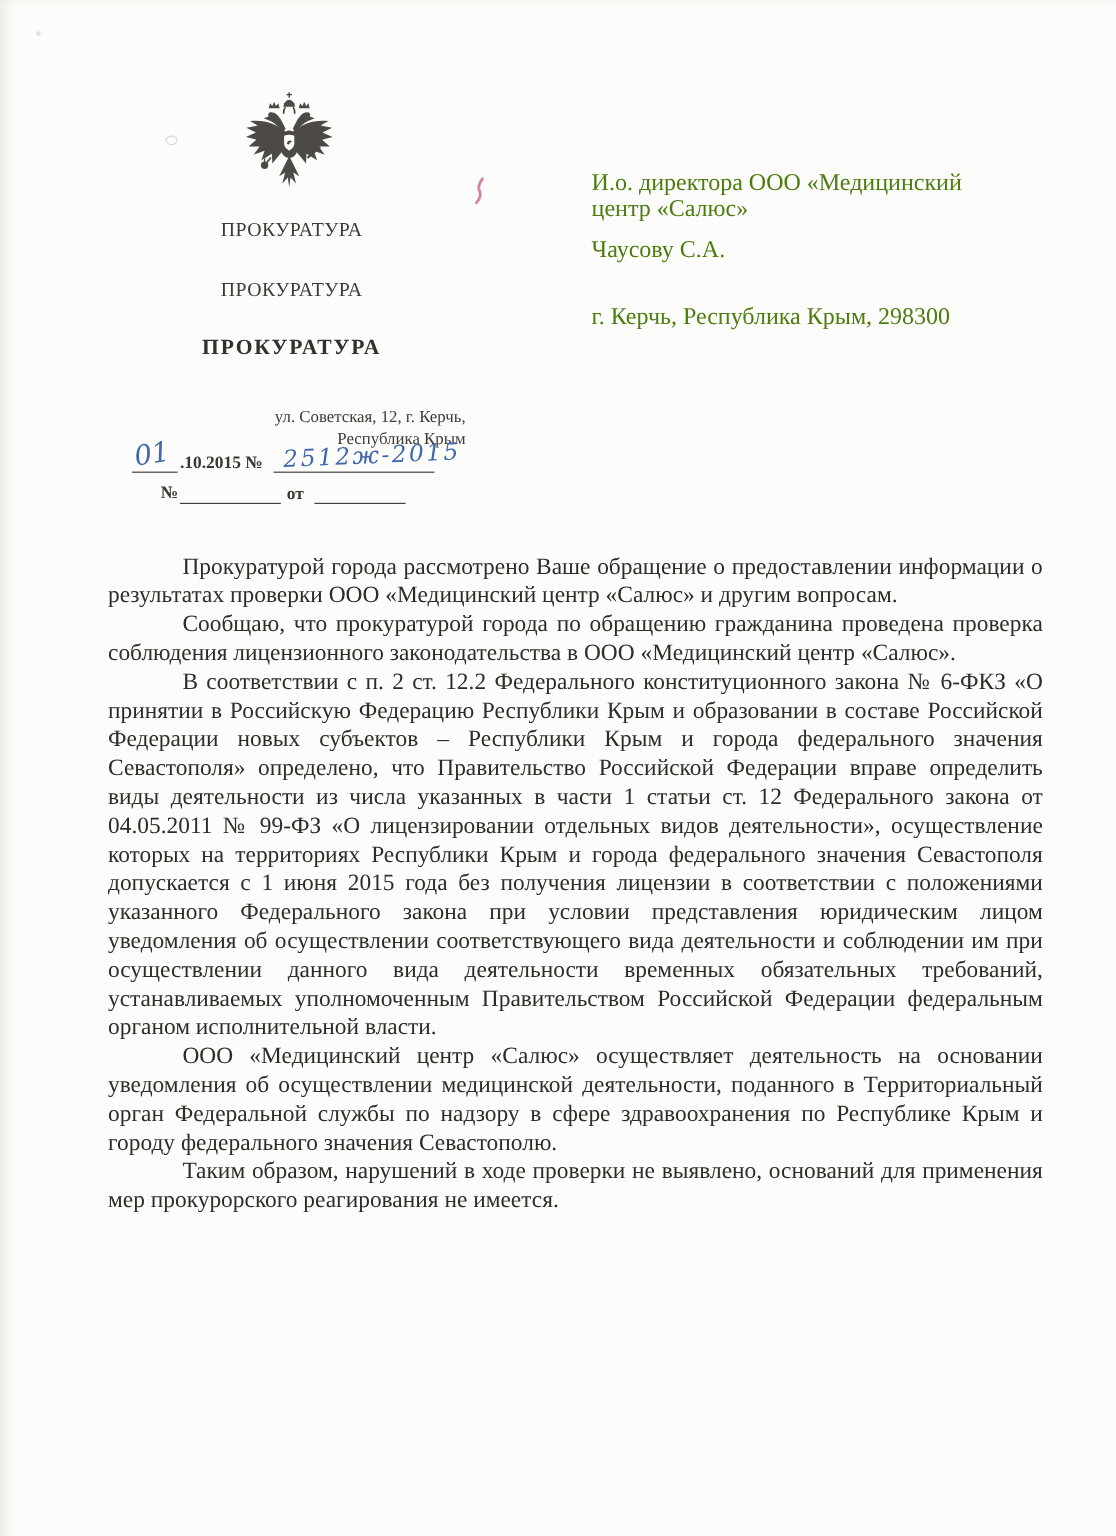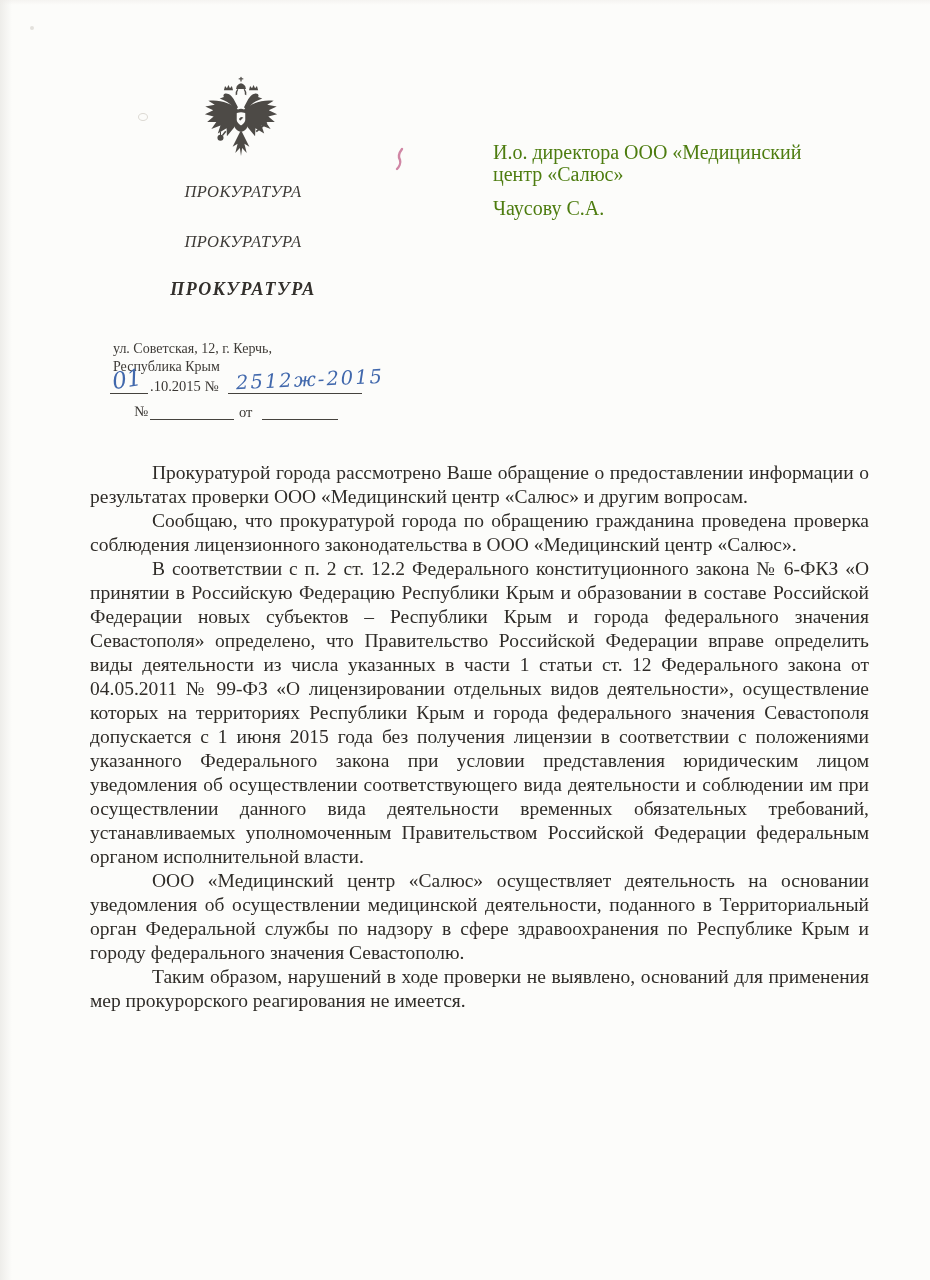--- a/index.html
+++ b/index.html
@@ -26,30 +26,30 @@
   .speck { position: absolute; border-radius: 50%; }
   .speck-1 { left: 138px; top: 113px; width: 8px; height: 6px; border: 1px solid #dcd9d3; }
   .speck-2 { left: 30px; top: 26px; width: 4px; height: 4px; background: #e3e1dc; }
 
   
   .emblem { position: absolute; left: 203px; top: 76px; width: 76px; height: 93px; }
   .lh-line {
     position: absolute; left: 103px; width: 280px;
     text-align: center;
     font-size: 16.5px; letter-spacing: .4px;
-    color: #3e3b37; white-space: nowrap; font-style: italic;
+    color: #3e3b37; white-space: nowrap;
   }
   .lh-bold { font-weight: bold; font-size: 18px; letter-spacing: 1.6px; color: #33302c; }
   .lh-addr {
     position: absolute; left: 113px; width: 275px;
-    text-align: left; font-size: 14px; color: #3e3b37; white-space: nowrap;
+    text-align: right; font-size: 14px; color: #3e3b37; white-space: nowrap;
   }
 
   
-  .printed-small { position: absolute; font-size: 14.5px; color: #3a3733; white-space: nowrap; }
+  .printed-small { position: absolute; font-size: 14.5px; color: #3a3733; white-space: nowrap; font-weight: bold; }
   .rule { position: absolute; border-top: 1.4px solid #45423d; height: 0; }
   .handwriting {
     position: absolute;
     font-family: "DejaVu Serif", serif;
     font-style: italic;
     color: #4168ac;
     white-space: nowrap;
   }
   .hand-day { left: 112px; top: 366px; font-size: 23px; transform: rotate(-9deg); }
   .hand-number { left: 236px; top: 368px; font-size: 19.5px; letter-spacing: 2px; transform: rotate(-2.5deg); }
@@ -119,20 +119,21 @@
   <div class="printed-small" style="left:239px; top:404px">от</div>
   <div class="rule" style="left:262px; top:419px; width:76px"></div>
 
   <svg class="pink-mark" width="14" height="24" viewBox="0 0 14 24">
     <path d="M9 2 C6 6 5 10 7 13 C8 16 6 20 4 22" stroke="#c4688f" stroke-width="2.4" fill="none" stroke-linecap="round" opacity="0.8"></path>
   </svg>
 
   <div class="rcpt" style="top:141px">И.о. директора ООО «Медицинский</div>
   <div class="rcpt" style="top:163px">центр «Салюс»</div>
   <div class="rcpt" style="top:197px">Чаусову С.А.</div>
+  <div class="rcpt" style="top:253px">г. Керчь, Республика Крым, 298300</div>
 
   <div class="body-text">
     <p>Прокуратурой города рассмотрено Ваше обращение о предоставлении информации о результатах проверки ООО «Медицинский центр «Салюс» и другим вопросам.</p>
     <p>Сообщаю, что прокуратурой города по обращению гражданина проведена проверка соблюдения лицензионного законодательства в ООО «Медицинский центр «Салюс».</p>
     <p>В соответствии с п. 2 ст. 12.2 Федерального конституционного закона № 6-ФКЗ «О принятии в Российскую Федерацию Республики Крым и образовании в составе Российской Федерации новых субъектов – Республики Крым и города федерального значения Севастополя» определено, что Правительство Российской Федерации вправе определить виды деятельности из числа указанных в части 1 статьи ст. 12 Федерального закона от 04.05.2011 № 99-ФЗ «О лицензировании отдельных видов деятельности», осуществление которых на территориях Республики Крым и города федерального значения Севастополя допускается с 1 июня 2015 года без получения лицензии в соответствии с положениями указанного Федерального закона при условии представления юридическим лицом уведомления об осуществлении соответствующего вида деятельности и соблюдении им при осуществлении данного вида деятельности временных обязательных требований, устанавливаемых уполномоченным Правительством Российской Федерации федеральным органом исполнительной власти.</p>
     <p>ООО «Медицинский центр «Салюс» осуществляет деятельность на основании уведомления об осуществлении медицинской деятельности, поданного в Территориальный орган Федеральной службы по надзору в сфере здравоохранения по Республике Крым и городу федерального значения Севастополю.</p>
     <p>Таким образом, нарушений в ходе проверки не выявлено, оснований для применения мер прокурорского реагирования не имеется.</p>
   </div>
 
 </div>

